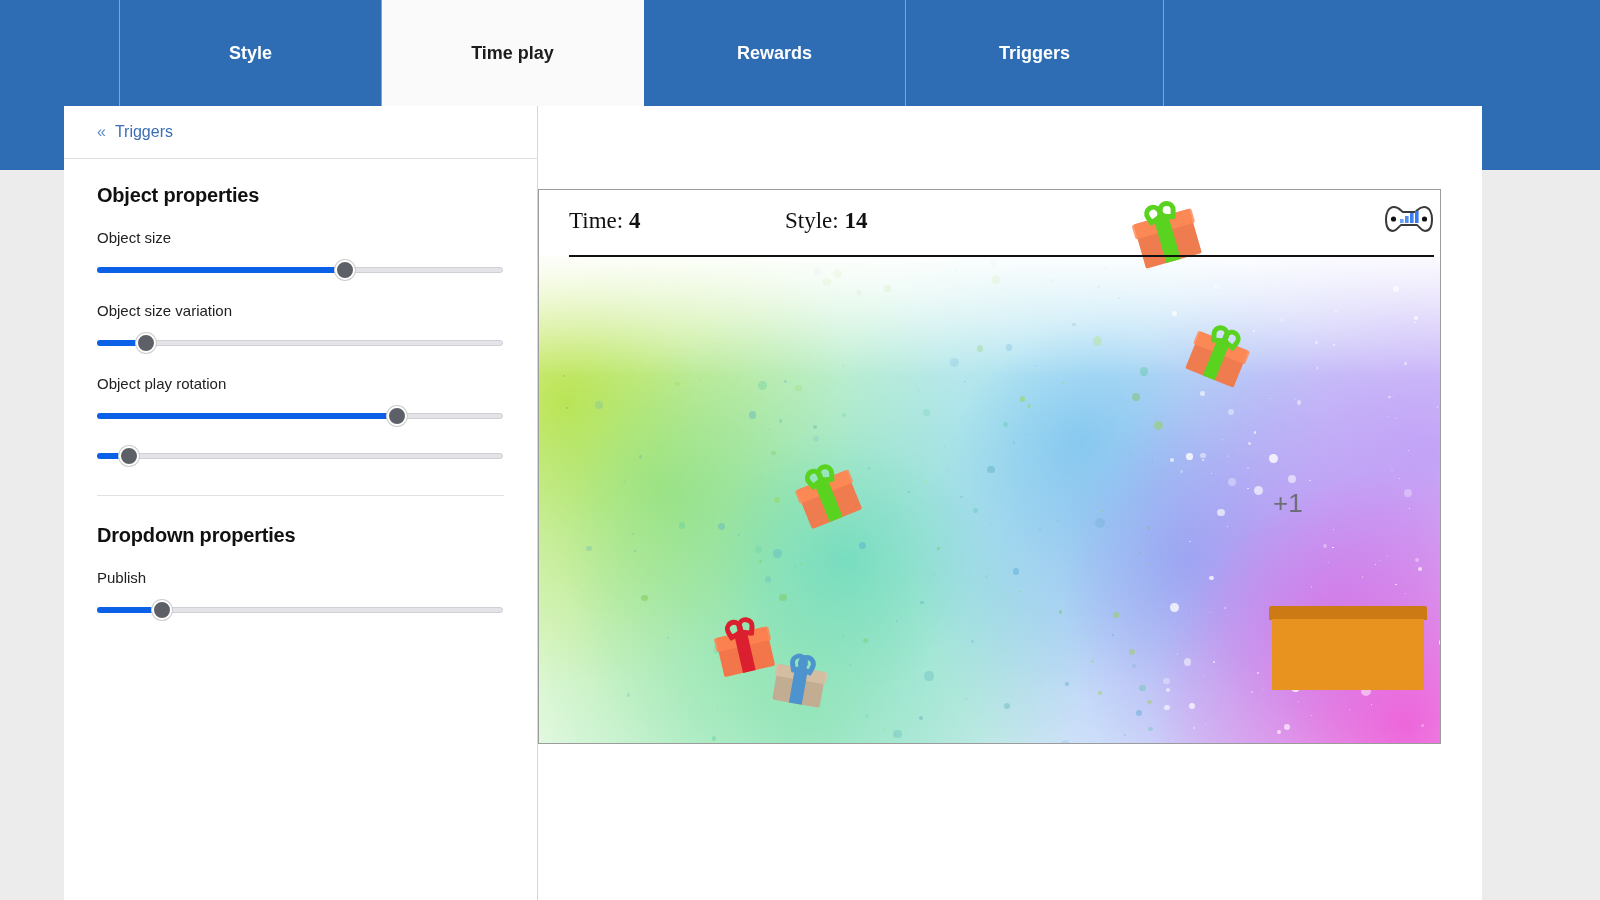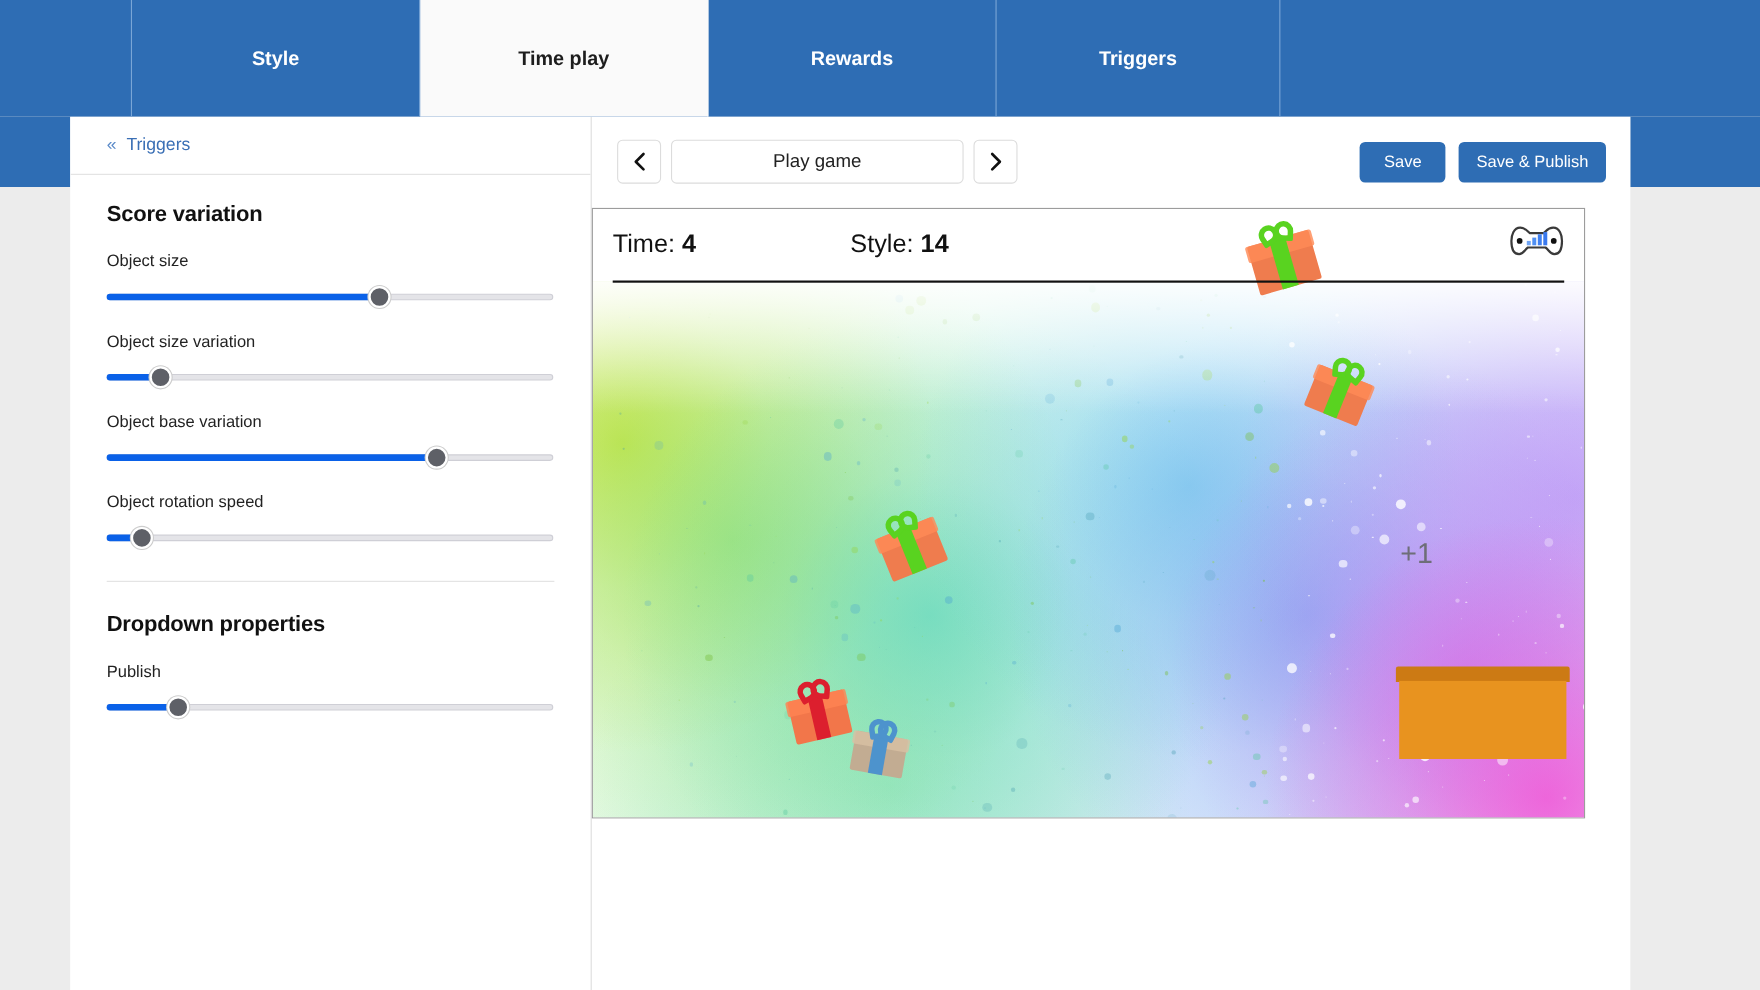--- a/index.html
+++ b/index.html
@@ -155,22 +155,22 @@
 
   
   .game-wrap {
     position: absolute; left: 0px; top: 83px;
     width: 903px; height: 555px;
     border: 1px solid #9c9c9c;
     background: #ffffff;
     overflow: hidden;
   }
   .hud {
-    position: absolute; left: 0; top: 0; width: 100%; height: 66px;
-    z-index: 6; pointer-events: none;
+    position: absolute; left: 12px; top: 0; width: 100%; height: 66px;
+    z-index: 6; pointer-events: none; font-family: Liberation Serif, serif;
   }
   .hud-line {
     position: absolute; left: 18px; right: 18px; top: 65px;
     height: 2px; background: #111;
   }
   .hud-time {
     position: absolute; left: 18px; top: 18px;
     font-size: 23px; color: #111;
   }
   .hud-score {
@@ -280,51 +280,50 @@
       <div class="sidebar-head">
         <div class="dash-link">
           <span class="dash-chev">«</span>
           <span>Triggers</span>
         </div>
       </div>
 
       <div class="sidebar-body">
 
         <div class="section first">
-          <div class="section-title">Score variation</div>
+          <div class="section-title">Object properties</div>
 
           <div class="ctrl">
             <div class="ctrl-label">Object size</div>
             <div class="slider">
               <div class="track"></div>
               <div class="fill" style="width: 248px;"></div>
               <div class="thumb" style="left: 248px;"></div>
             </div>
           </div>
 
           <div class="ctrl">
             <div class="ctrl-label">Object size variation</div>
             <div class="slider">
               <div class="track"></div>
               <div class="fill" style="width: 49px;"></div>
               <div class="thumb" style="left: 49px;"></div>
             </div>
           </div>
 
           <div class="ctrl">
-            <div class="ctrl-label">Object base variation</div>
+            <div class="ctrl-label">Object play rotation</div>
             <div class="slider">
               <div class="track"></div>
               <div class="fill" style="width: 300px;"></div>
               <div class="thumb" style="left: 300px;"></div>
             </div>
           </div>
 
           <div class="ctrl">
-            <div class="ctrl-label">Object rotation speed</div>
             <div class="slider">
               <div class="track"></div>
               <div class="fill" style="width: 32px;"></div>
               <div class="thumb" style="left: 32px;"></div>
             </div>
           </div>
         </div>
 
         <div class="divider"></div>
 
@@ -344,38 +343,20 @@
           <div class="ctrl">
             <div class="slider" style="visibility:hidden"></div>
           </div>
         </div>
 
       </div>
     </div>
 
     <div class="content">
 
-      <div class="toolbar">
-        <div class="nav-btn">
-          <svg width="15" height="20" viewBox="0 0 15 20">
-            <polyline points="11,3 4,10 11,17" fill="none" stroke="#111" stroke-width="2.4" stroke-linecap="round" stroke-linejoin="round"></polyline>
-          </svg>
-        </div>
-        <div class="play-pill">
-          <span>Play game</span>
-        </div>
-        <div class="nav-btn">
-          <svg width="15" height="20" viewBox="0 0 15 20">
-            <polyline points="4,3 11,10 4,17" fill="none" stroke="#111" stroke-width="2.4" stroke-linecap="round" stroke-linejoin="round"></polyline>
-          </svg>
-        </div>
-        <div class="tb-spacer"></div>
-        <button class="btn-save">Save</button>
-        <button class="btn-publish">Save &amp; Publish</button>
-      </div>
 
       <div class="game-wrap">
 
         <div class="field">
           <div class="watercolor"></div>
           <div class="speckles" id="speckles">
               <div class="sp" style="left: 866px; top: 336.6px; width: 1px; height: 1px; background: rgba(255, 255, 255, 0.85); opacity: 0.66;"></div>
               <div class="sp" style="left: 593.3px; top: 408.3px; width: 3.4px; height: 3.4px; background: rgba(60, 150, 170, 0.35); opacity: 0.4;"></div>
               <div class="sp" style="left: 609.6px; top: 448.6px; width: 1px; height: 1px; background: rgba(150, 210, 60, 0.5); opacity: 0.68;"></div>
               <div class="sp" style="left: 407.5px; top: 214.2px; width: 1.7px; height: 1.7px; background: rgba(150, 210, 60, 0.5); opacity: 0.47;"></div>

